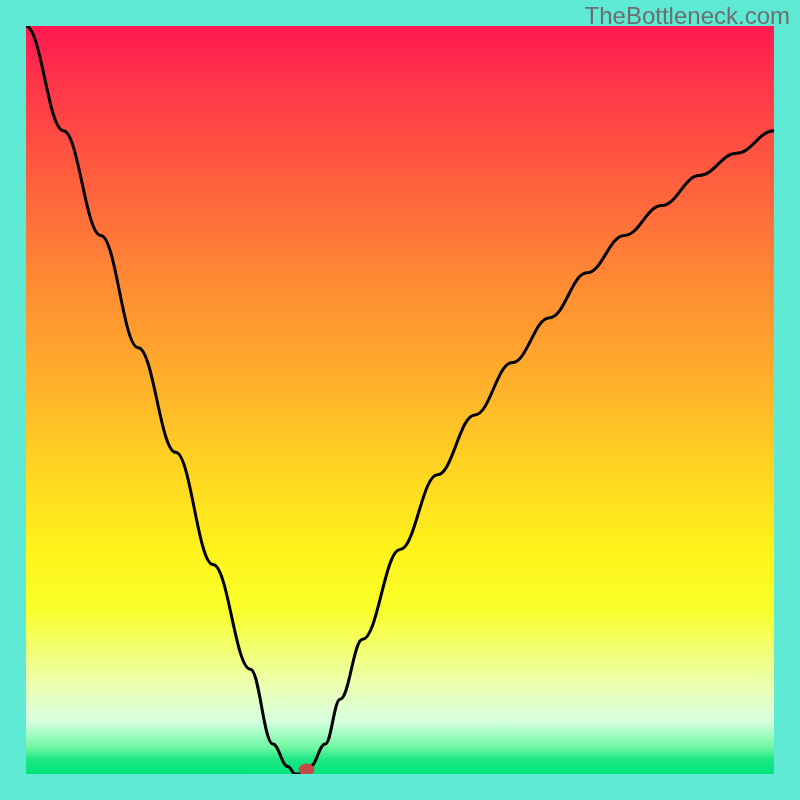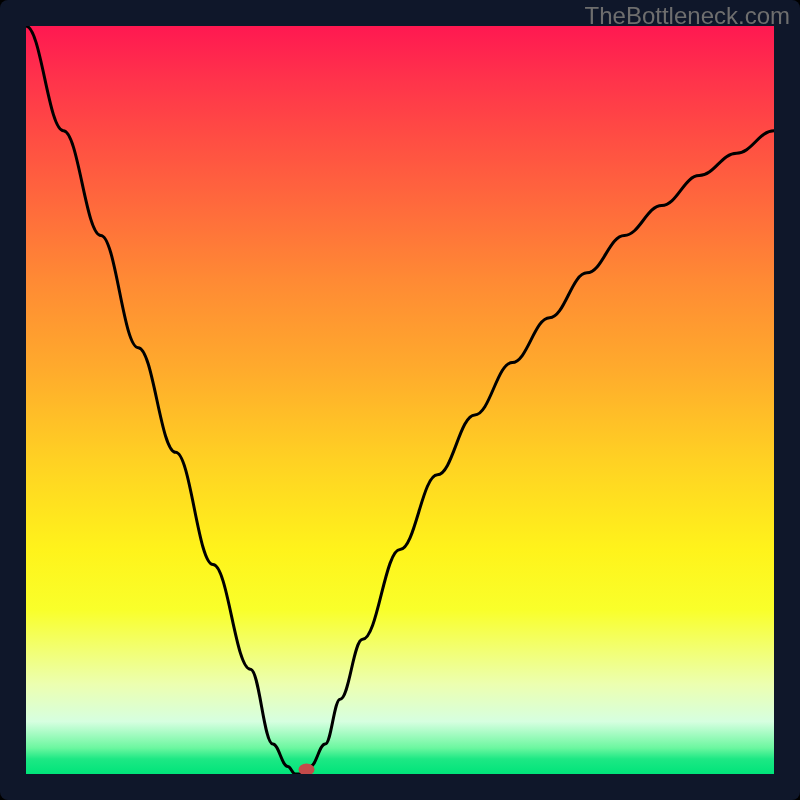--- a/index.html
+++ b/index.html
@@ -8,22 +8,21 @@
     width: 800px;
     height: 800px;
     background: #000;
     font-family: Arial, Helvetica, sans-serif;
     overflow: hidden;
   }
   .frame {
     position: relative;
     width: 800px;
     height: 800px;
-    background: #0f172a;
-    border-radius: 8px;
+    background: #5eead4;
   }
   .watermark {
     position: absolute;
     top: 2px;
     right: 10px;
     color: #6e6e6e;
     font-size: 24px;
     font-weight: 500;
     z-index: 10;
     user-select: none;

